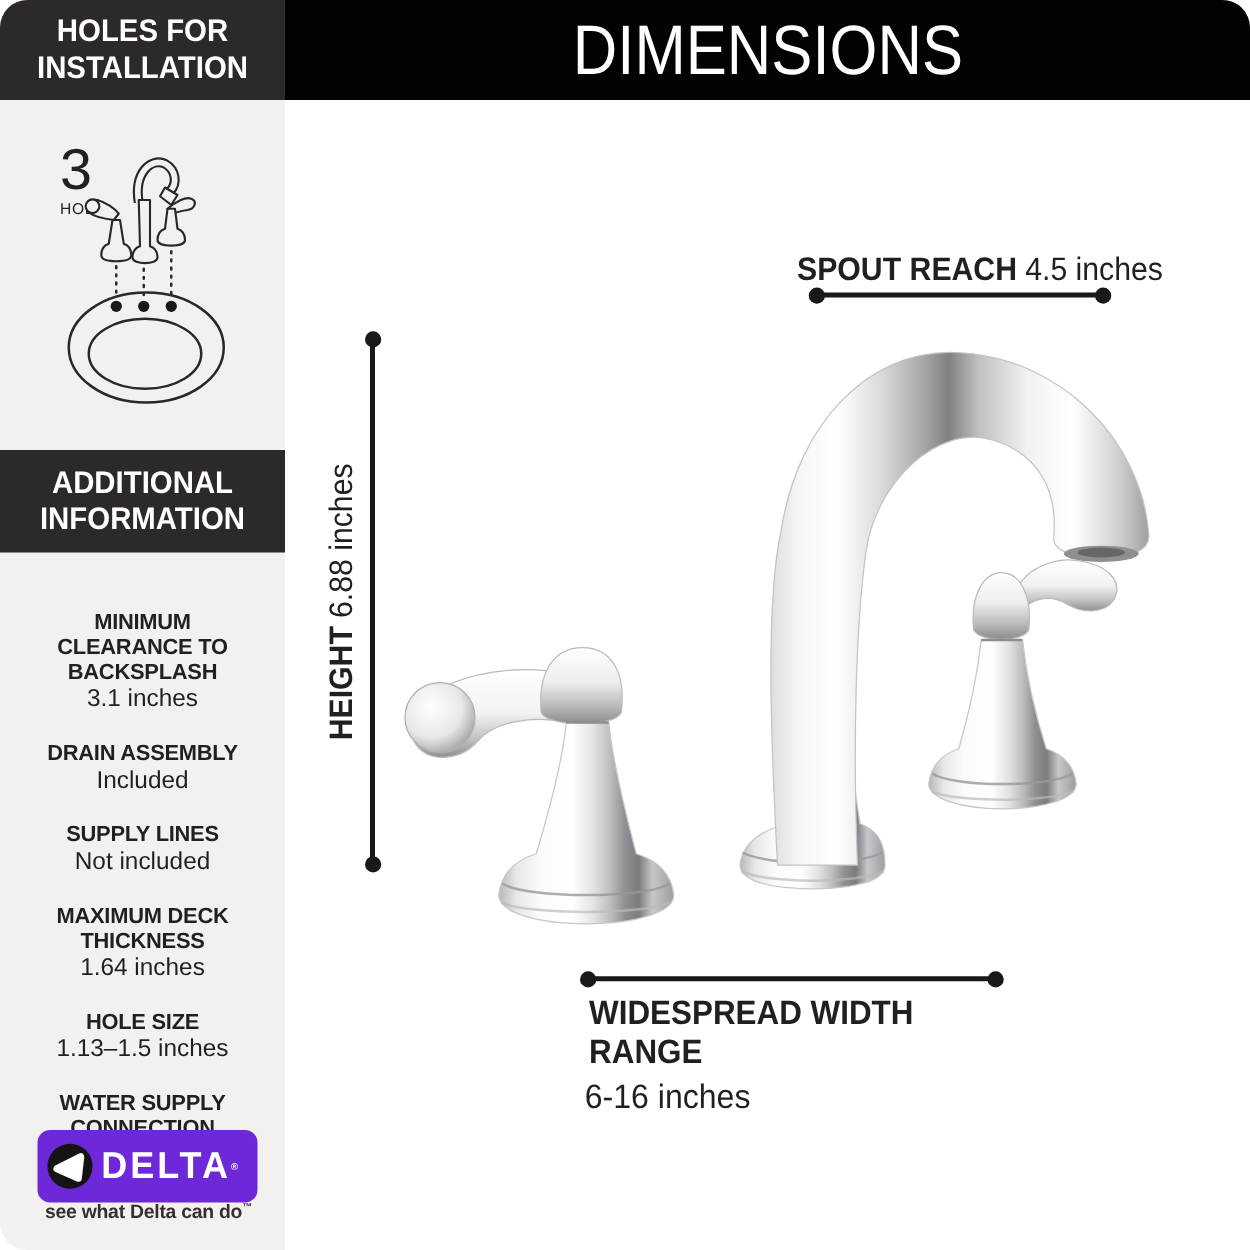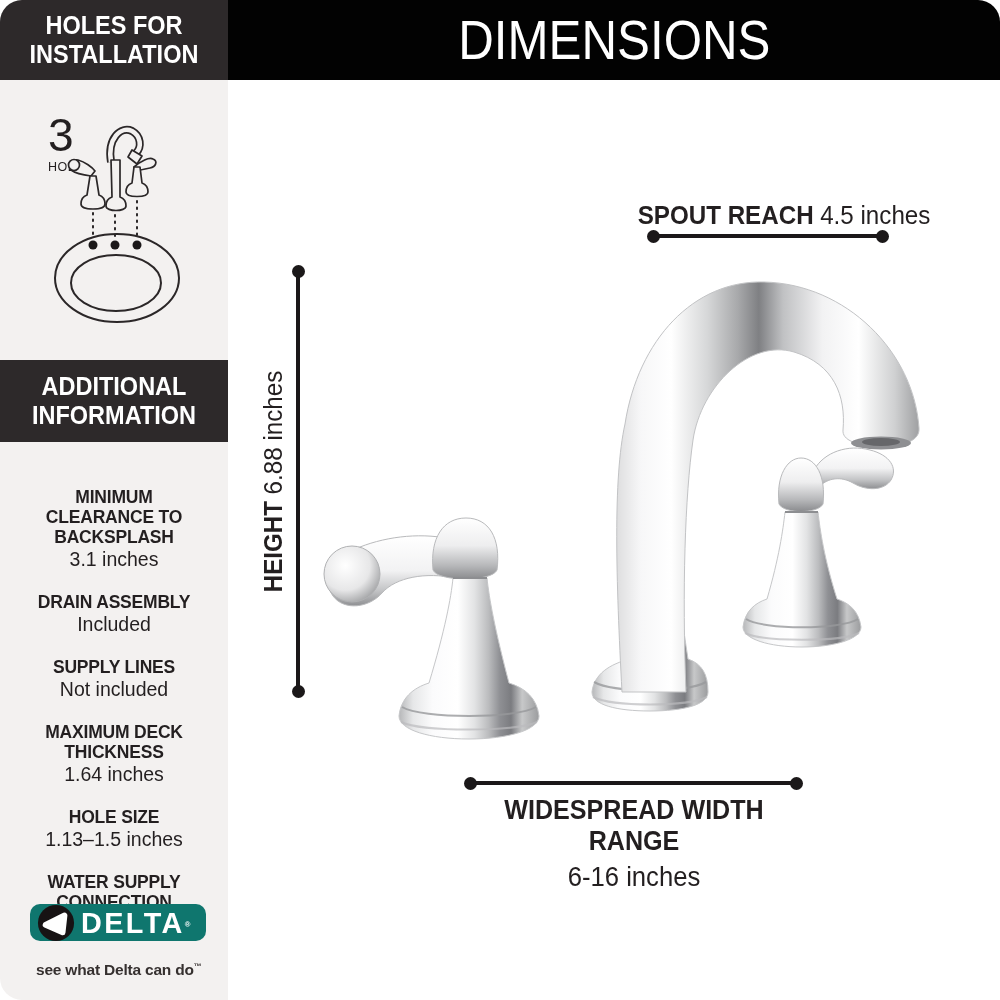--- a/index.html
+++ b/index.html
@@ -19,42 +19,42 @@
   .hole-count{left:48px;top:112px;line-height:1;}
   .hole-count .num{font-size:46px;font-weight:400;}
   .hole-count .unit{font-size:12.5px;letter-spacing:.5px;margin-top:3px;}
 
   .specs{left:0;top:463px;width:228px;text-align:center;margin-top:24px;}
   .spec{margin-bottom:21px;}
   .spec .lbl{font-weight:bold;font-size:17.5px;line-height:20px;width:172px;margin:0 auto;letter-spacing:-0.2px;}
   .spec .val{font-size:19.5px;line-height:23px;margin-top:1px;}
 
   
-  .logo-badge{left:30px;top:904px;width:176px;height:37px;background:#0f766e;border-radius:10px;
+  .logo-badge{left:30px;top:904px;width:176px;height:58px;background:#6d28d9;border-radius:10px;
      display:flex;align-items:center;padding-left:7px;box-sizing:border-box;}
   .logo-badge .brand{color:#fff;font-weight:bold;font-size:30px;letter-spacing:2.5px;
      transform:scaleX(0.96);transform-origin:0 50%;margin-left:6px;}
   .logo-badge sup{font-size:8px;letter-spacing:0;vertical-align:6px;}
   .tagline{left:36px;top:961px;width:170px;font-weight:bold;font-size:15.5px;color:#35302f;letter-spacing:-0.2px;}
   .tagline sup{font-size:8px;}
 
   
   .dim-bar{left:228px;top:0;width:772px;height:80px;background:#020202;color:#fff;
      font-weight:normal;font-size:56px;line-height:80px;text-align:center;}
   .dim-bar .ln{display:inline-block;transform:scaleX(0.88);transform-origin:50% 50%;}
 
   
   .hline{height:4px;background:#1b1819;}
   .vline{width:4px;background:#1b1819;}
   .dot{position:absolute;width:13px;height:13px;border-radius:50%;background:#1b1819;}
   .dim-label{font-size:26px;text-align:center;transform:scaleX(0.93);transform-origin:50% 50%;white-space:nowrap;}
   .dim-label b{font-weight:bold;}
   .dim-label .v{font-weight:400;margin-left:7px;}
   .rot{transform:rotate(-90deg) scaleX(0.93);}
-  .ws-label{text-align:center;}
+  .ws-label{}
   .ws-label .l1{font-weight:bold;font-size:27px;transform:scaleX(0.93);transform-origin:50% 50%;}
   .ws-label .l2{font-weight:400;font-size:27px;margin-top:5px;transform:scaleX(0.95);transform-origin:50% 50%;}
 </style>
 </head>
 <body>
 
 <div class="page">
 
   <aside class="abs sidebar">
 

